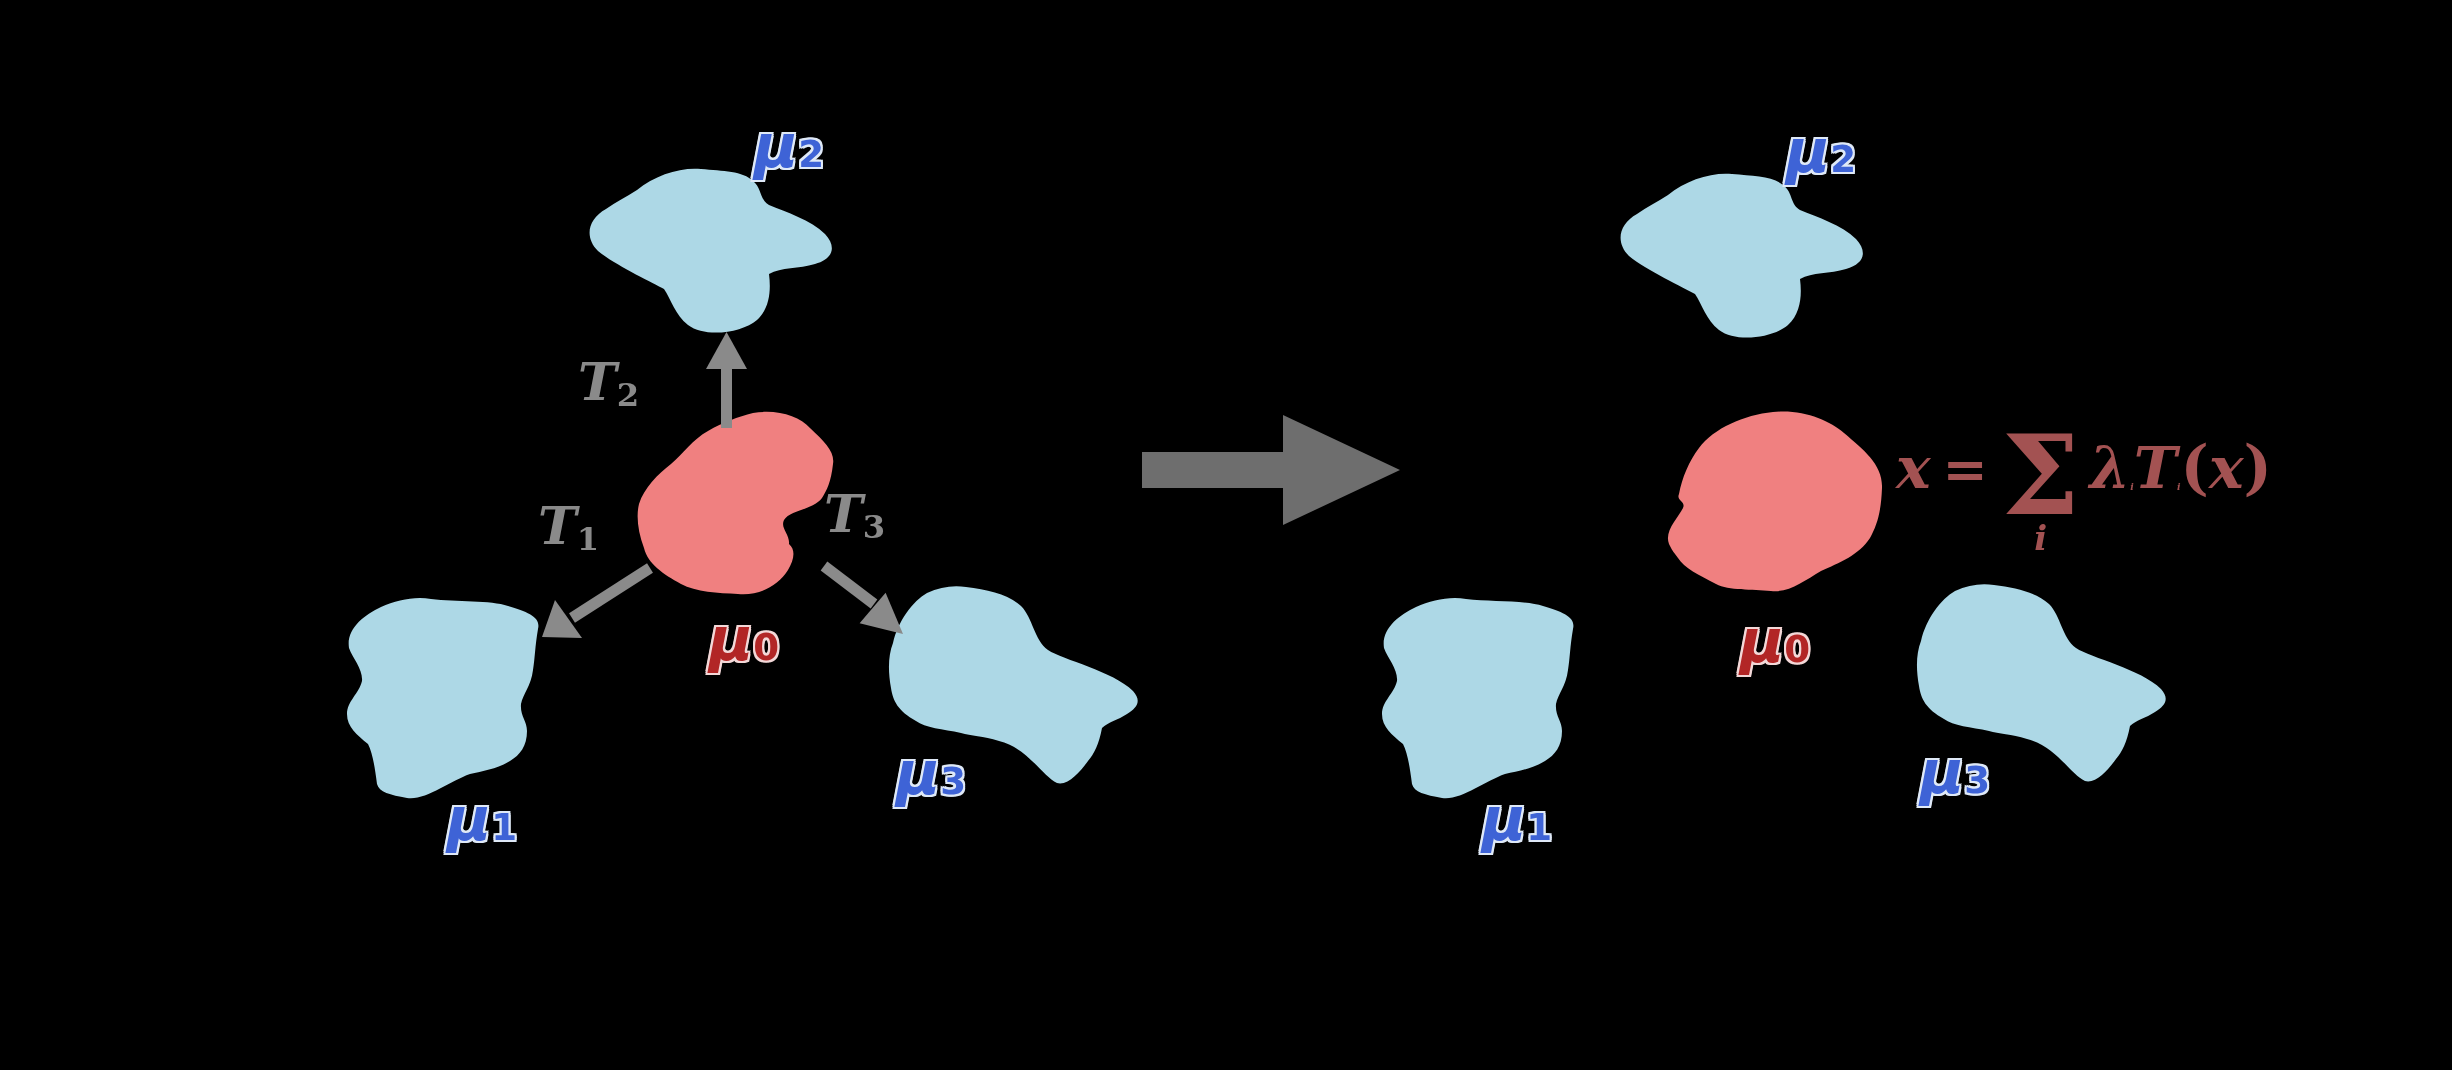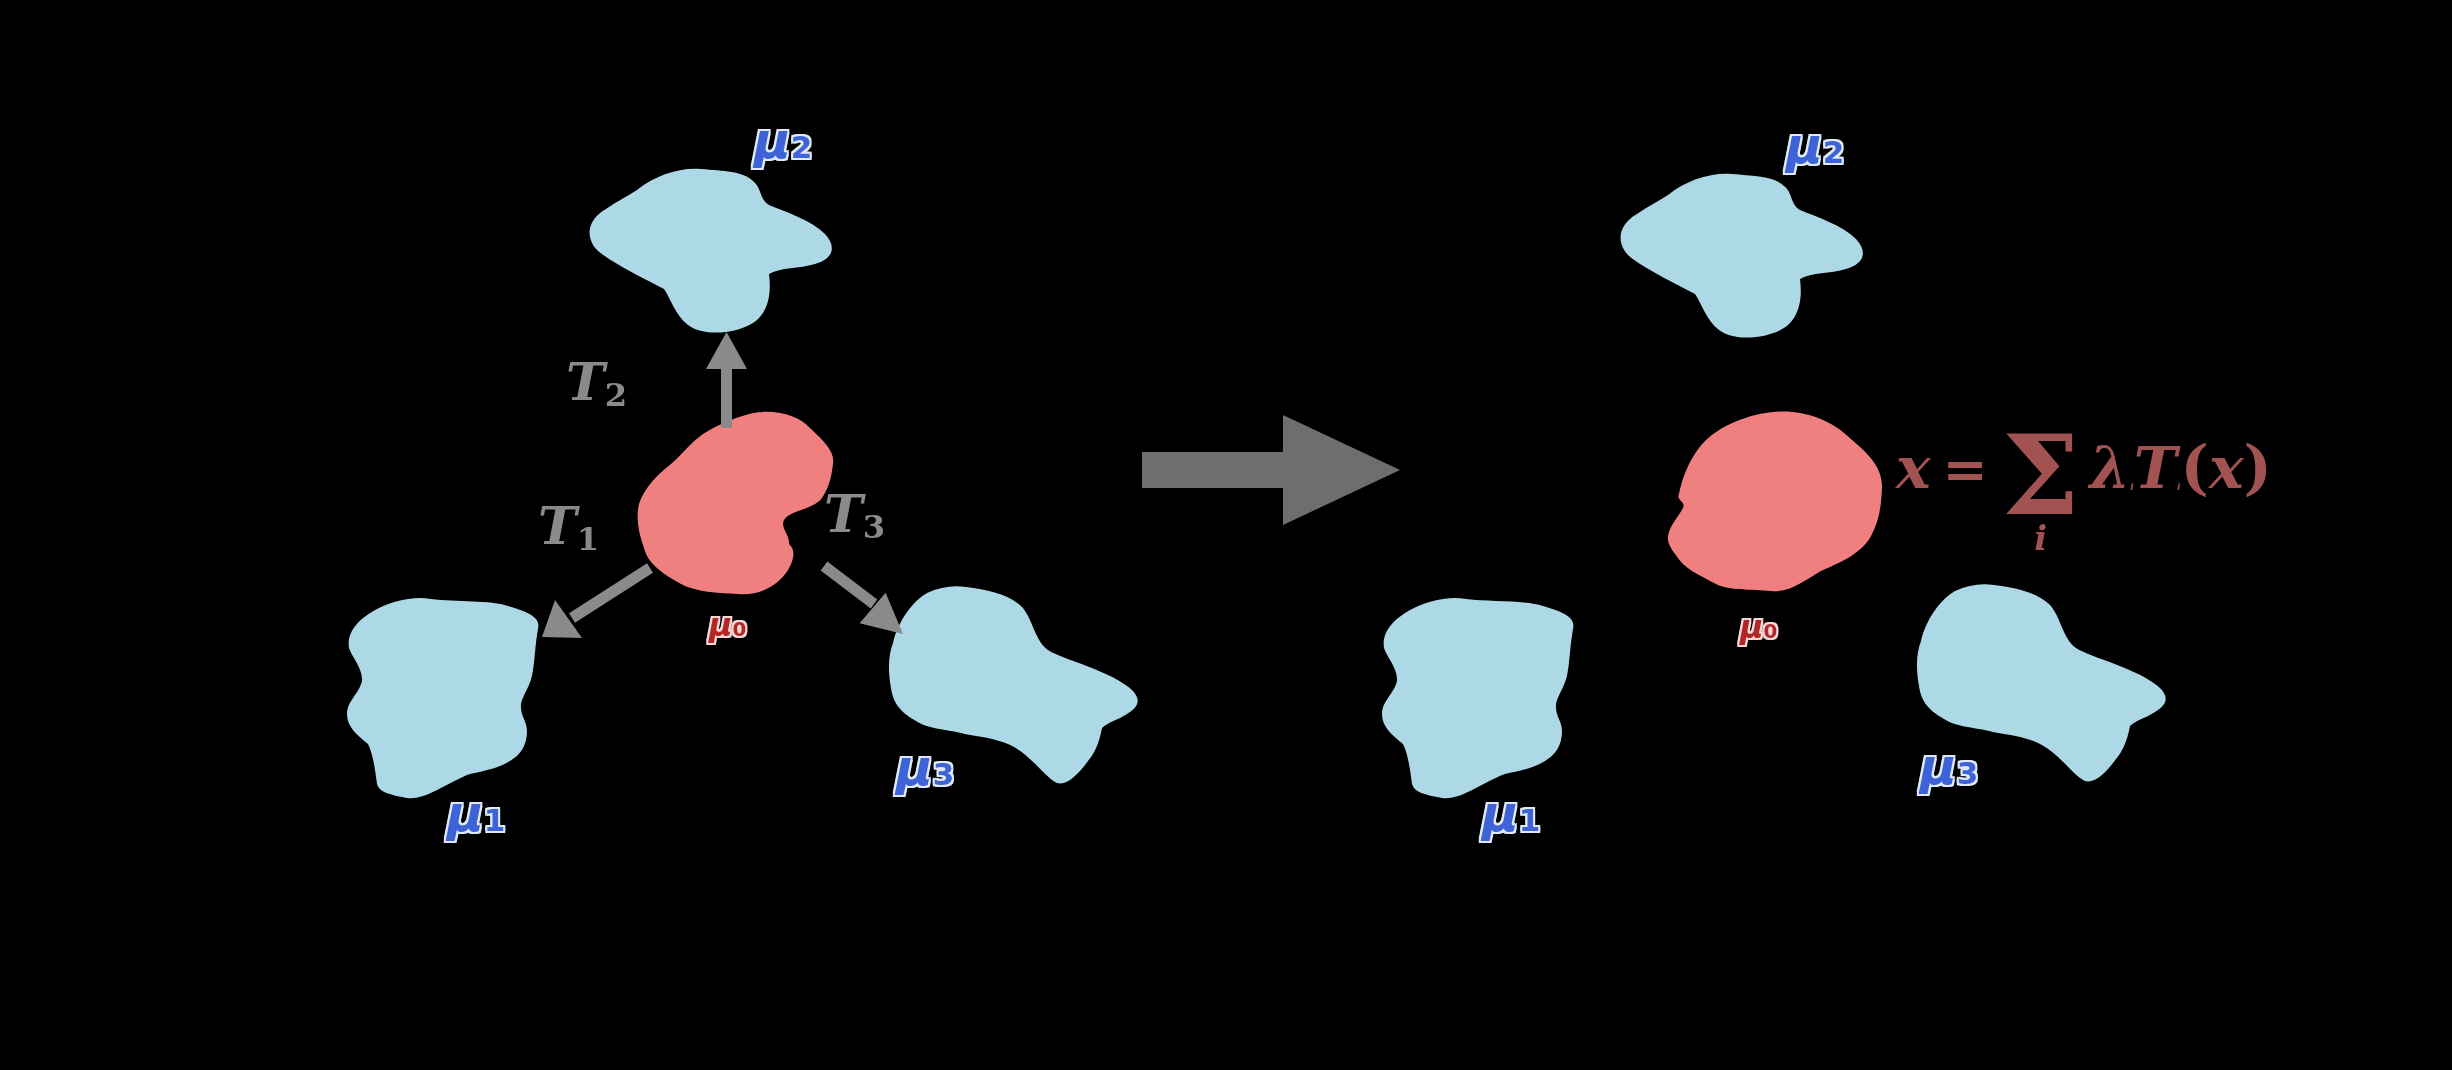--- a/index.html
+++ b/index.html
@@ -14,28 +14,28 @@
   .sarrow{stroke:var(--small-arrow,#8A8A8A);stroke-width:11;fill:none;}
   .sarrow-head{fill:var(--small-arrow,#8A8A8A);}
   .big-arrow{fill:var(--big-arrow,#6E6E6E);}
 
   .mlabel{
     position:absolute;line-height:1;white-space:nowrap;
     font-style:italic;font-weight:bold;
   }
   .mlabel .msub{font-style:normal;font-size:0.62em;}
   .mlabel.blue{
-    color:var(--measure-label,#3E63D6);font-size:50px;
+    color:var(--measure-label,#3E63D6);font-size:60px;
     text-shadow:-2px -2px 0 var(--label-halo-blue,#dfe9f7), 2px -2px 0 var(--label-halo-blue,#dfe9f7),
                 -2px 2px 0 var(--label-halo-blue,#dfe9f7), 2px 2px 0 var(--label-halo-blue,#dfe9f7),
                 0 -2px 0 var(--label-halo-blue,#dfe9f7), 0 2px 0 var(--label-halo-blue,#dfe9f7),
                 -2px 0 0 var(--label-halo-blue,#dfe9f7), 2px 0 0 var(--label-halo-blue,#dfe9f7);
   }
   .mlabel.red{
-    color:var(--barycenter-label,#B22626);font-size:32px;
+    color:var(--barycenter-label,#B22626);font-size:60px;
     text-shadow:-2px -2px 0 var(--label-halo-red,#f3d8d8), 2px -2px 0 var(--label-halo-red,#f3d8d8),
                 -2px 2px 0 var(--label-halo-red,#f3d8d8), 2px 2px 0 var(--label-halo-red,#f3d8d8),
                 0 -2px 0 var(--label-halo-red,#f3d8d8), 0 2px 0 var(--label-halo-red,#f3d8d8),
                 -2px 0 0 var(--label-halo-red,#f3d8d8), 2px 0 0 var(--label-halo-red,#f3d8d8);
   }
   .tlabel{
     position:absolute;line-height:1;white-space:nowrap;
     font-family:"DejaVu Serif",serif;font-style:italic;font-weight:bold;
     color:var(--map-label,#8A8A8A);font-size:52px;
   }
@@ -86,21 +86,21 @@
     <polygon class="big-arrow" points="1142,452 1283,452 1283,415 1400,470 1283,525 1283,488 1142,488"></polygon>
 
     <use href="#blobTop" x="1616" y="172" class="blob-blue"></use>
     <use href="#blobBL" x="1380" y="598" class="blob-blue"></use>
     <use href="#blobBR" x="1910" y="583" class="blob-blue"></use>
     <path class="blob-red" transform="translate(1663,412)" d="M 110,0 C 140,-3 166,8 181,21 C 201,38 220,53 219,76 C 218,101 214,113 207,126 C 196,143 176,151 158,159 C 141,169 126,181 108,179 C 89,177 66,179 53,172 C 36,163 21,156 15,146 C 9,138 9,138 6,132 C 1,119 15,106 20,96 C 23,89 13,89 16,82 C 19,66 26,49 36,36 C 51,16 81,3 110,0 Z"></path>
   </svg>
 
   <div class="mlabel blue" style="left:754px;top:116px"><span>μ</span><span class="msub">2</span></div>
 
-  <div class="tlabel" style="left:566px;top:356px"><span>T</span><span class="tsub">2</span></div>
+  <div class="tlabel" style="left:578px;top:356px"><span>T</span><span class="tsub">2</span></div>
 
   <div class="tlabel" style="left:538px;top:500px"><span>T</span><span class="tsub">1</span></div>
 
   <div class="tlabel" style="left:824px;top:488px"><span>T</span><span class="tsub">3</span></div>
 
   <div class="mlabel red" style="left:709px;top:609px"><span>μ</span><span class="msub">0</span></div>
 
   <div class="mlabel blue" style="left:447px;top:789px"><span>μ</span><span class="msub">1</span></div>
 
   <div class="mlabel blue" style="left:896px;top:743px"><span>μ</span><span class="msub">3</span></div>

